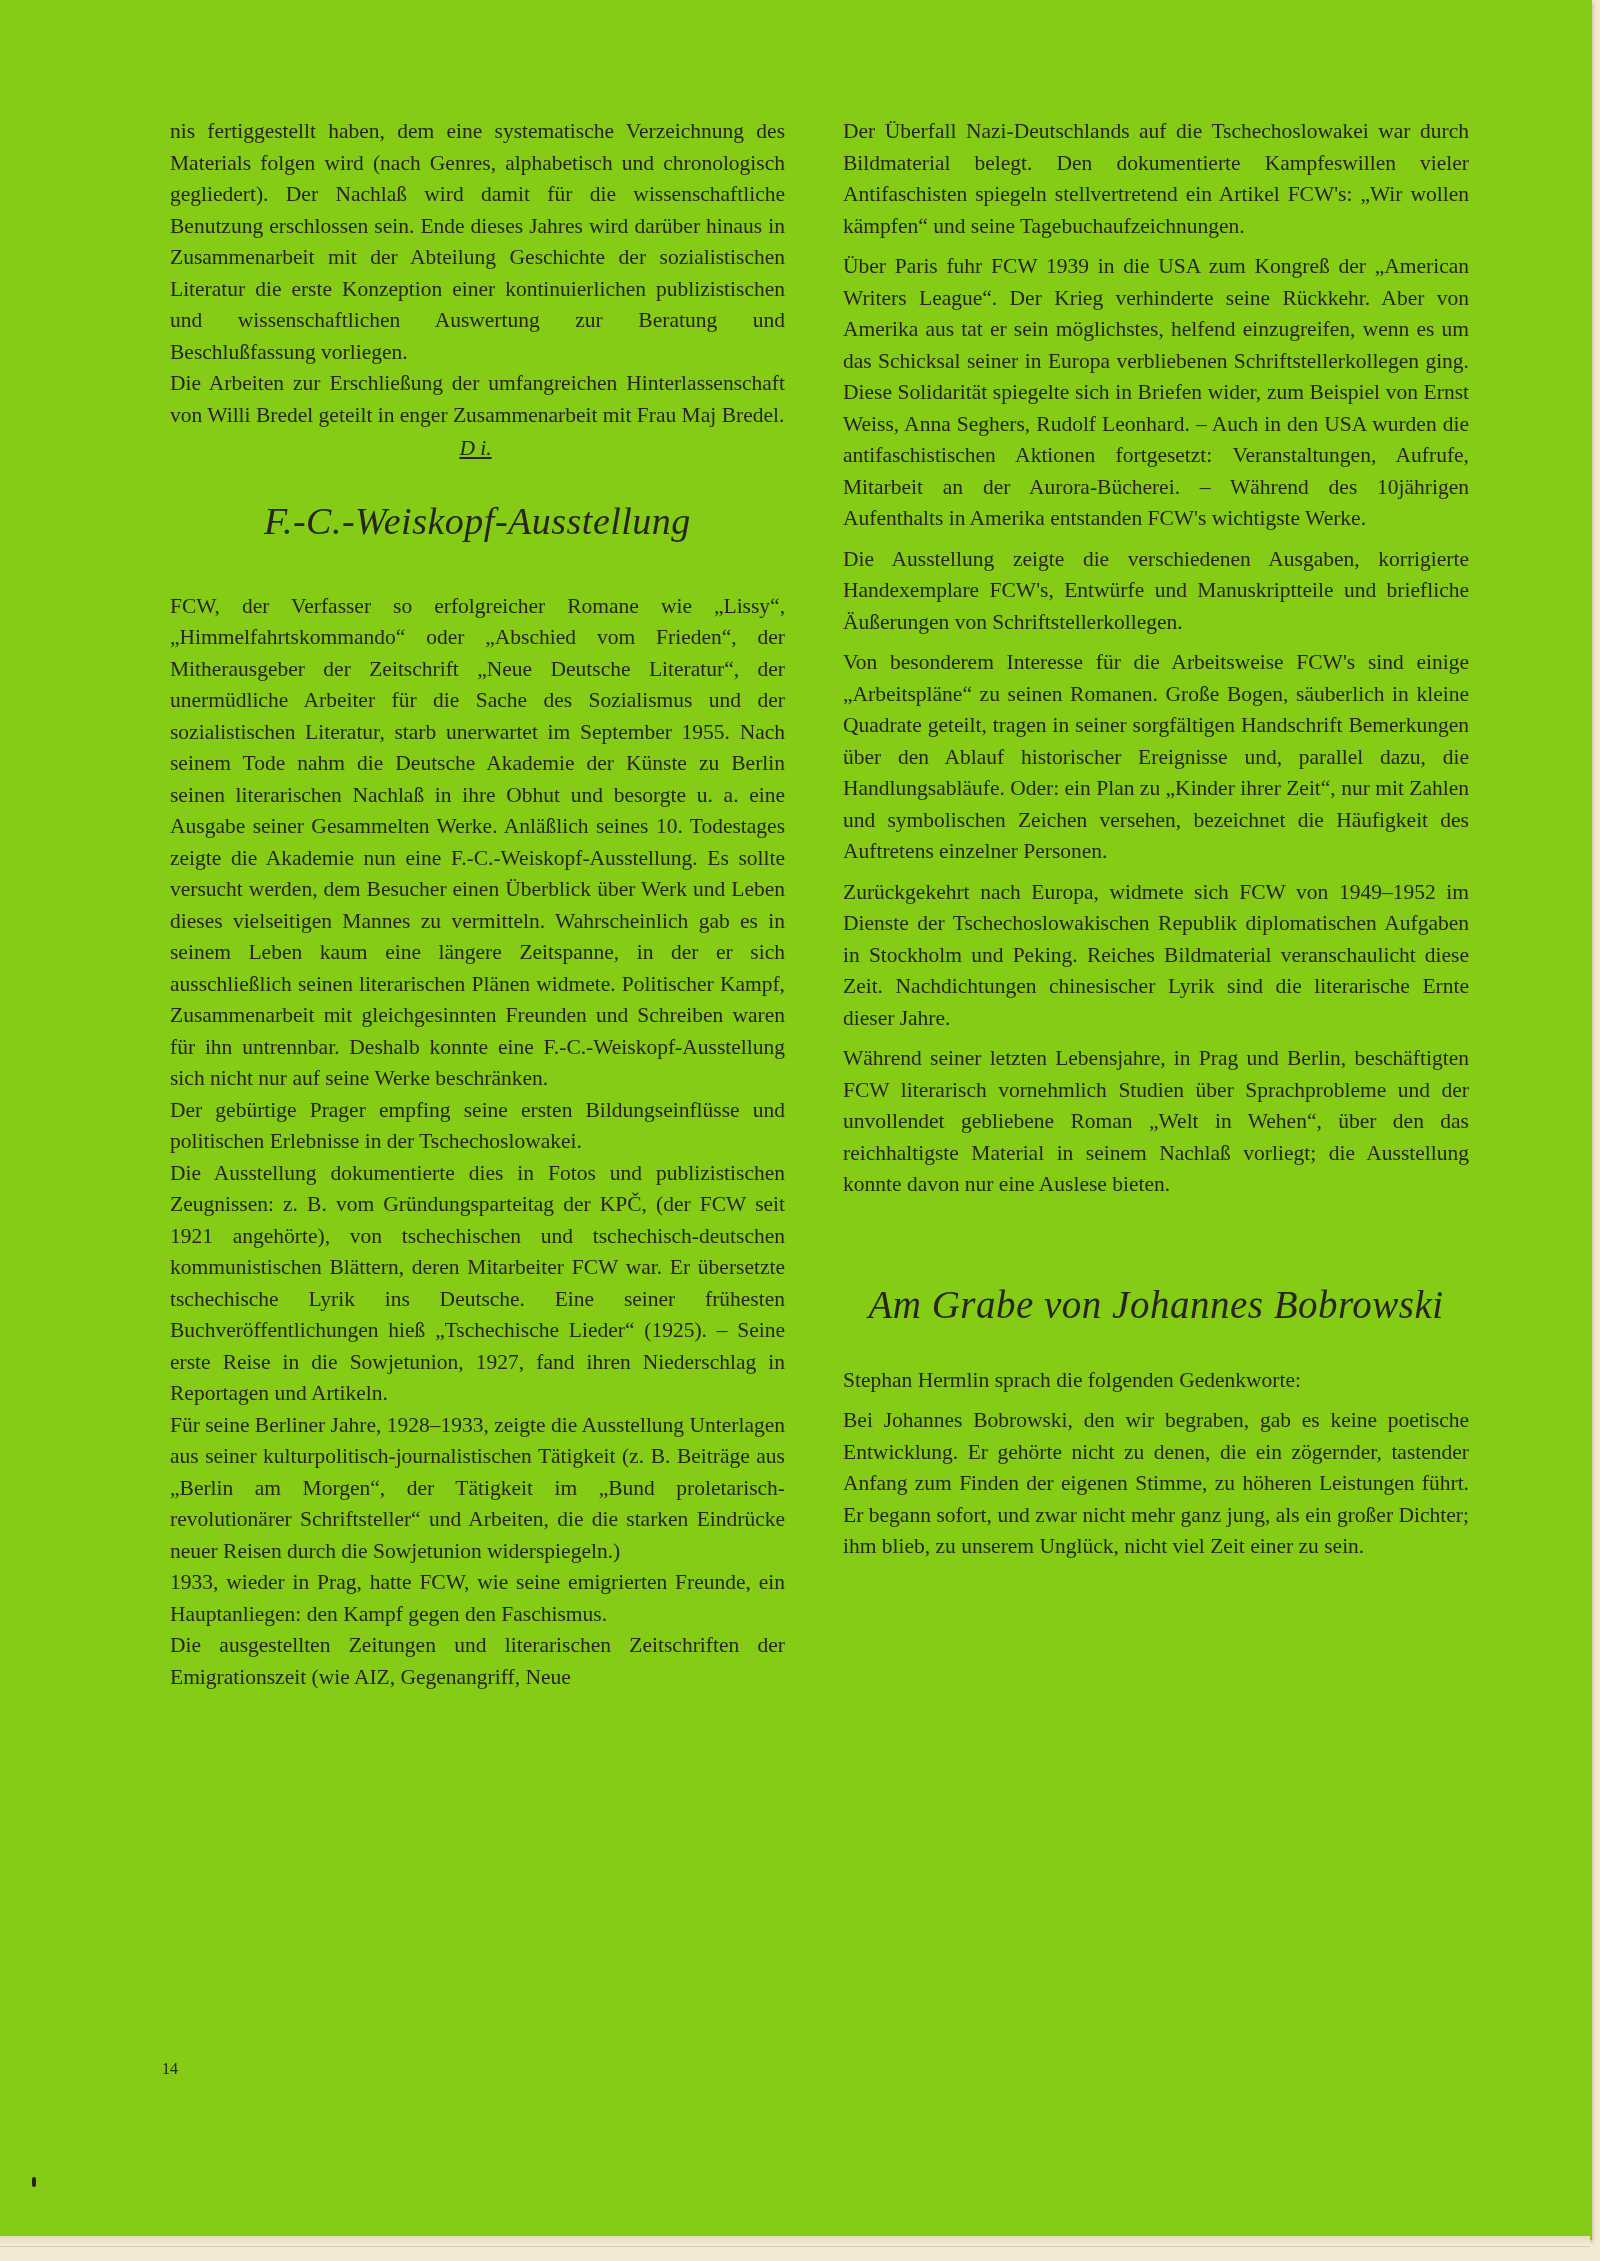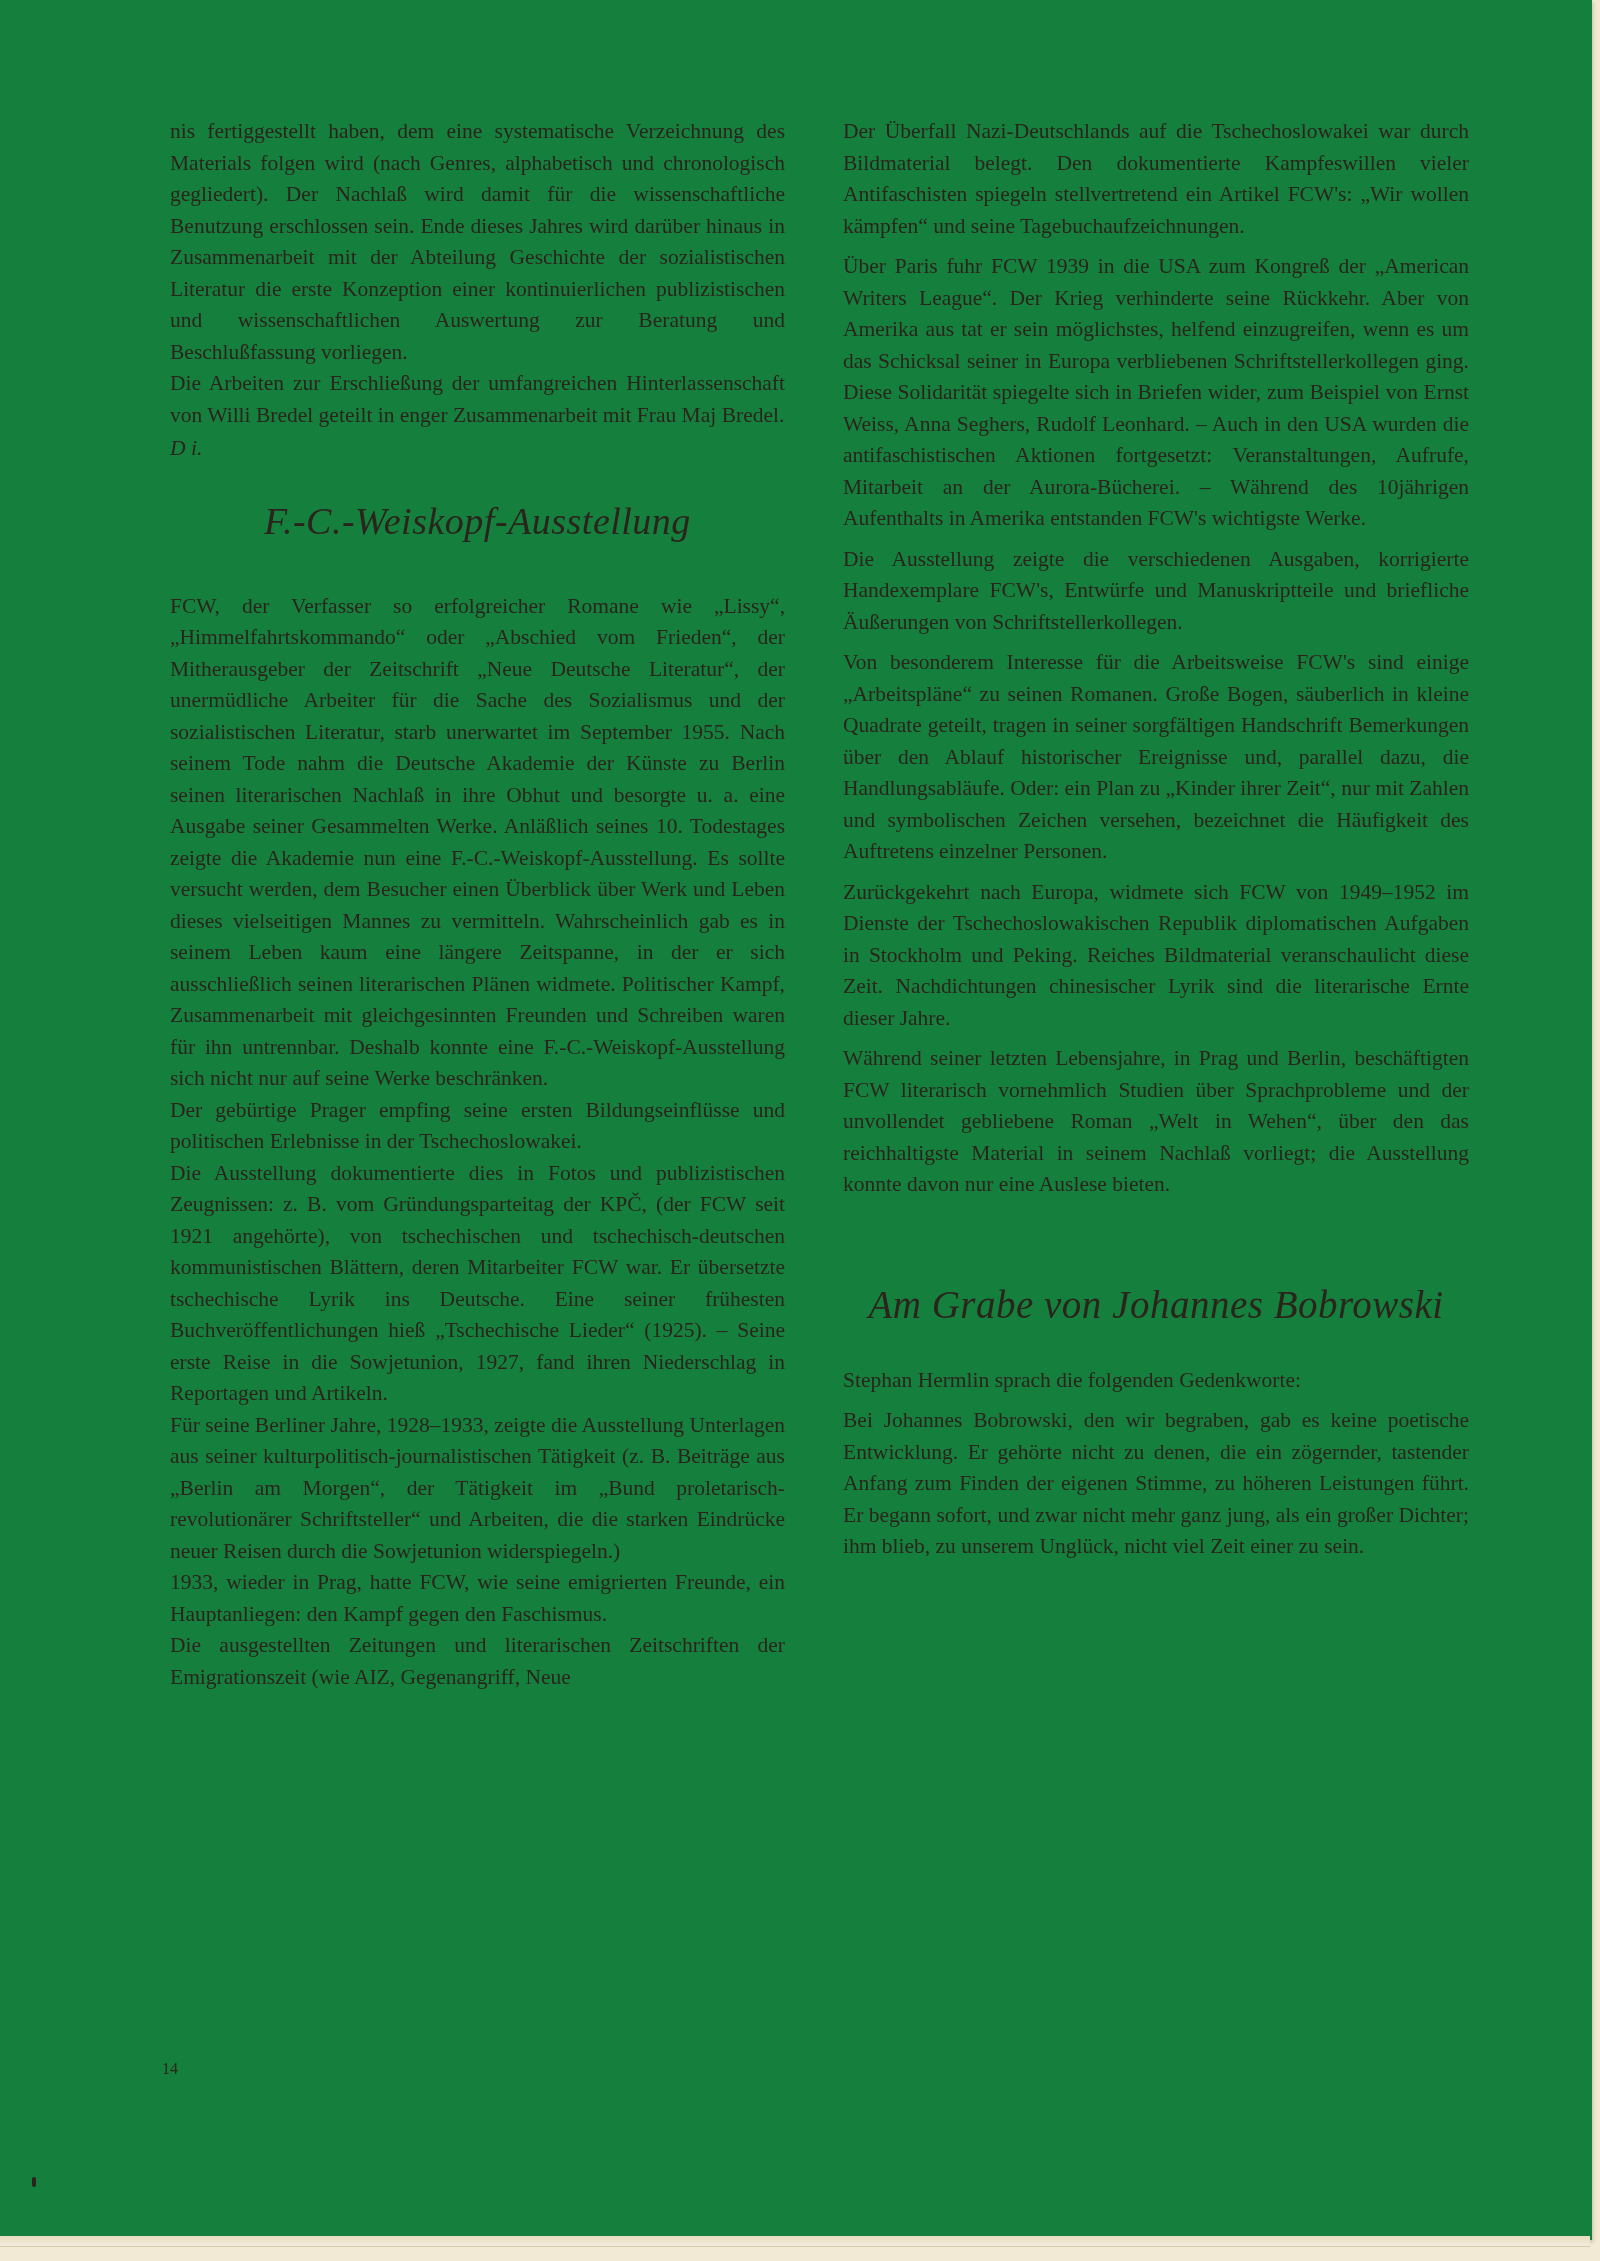--- a/index.html
+++ b/index.html
@@ -12,21 +12,21 @@
       background: #f3ead5;
       position: relative;
       overflow: hidden;
     }
     .page {
       position: absolute;
       left: 0;
       top: 0;
       width: 1592px;
       height: 2240px;
-      background: #15803d;
+      background: #84cc16;
       box-shadow: 1px 2px 4px rgba(120, 100, 60, 0.35);
     }
     .page-bottom-edge {
       position: absolute;
       left: 0;
       top: 2236px;
       width: 1590px;
       height: 10px;
       background: linear-gradient(#e7dcc0, #f4ecdb);
       border-bottom: 1px solid #d8ccb0;
@@ -52,24 +52,25 @@
     .col p {
       margin: 0;
     }
     .col p + p {
       margin-top: 0;
     }
     .col-right p + p {
       margin-top: 9px;
     }
     .signature {
-      text-align: left;
+      text-align: center;
       font-style: italic;
       margin-top: 2px;
       padding-right: 4px;
+      text-decoration: underline;
     }
     .heading {
       font-family: "Liberation Serif", "DejaVu Serif", serif;
       font-style: italic;
       font-weight: normal;
       font-size: 38px;
       line-height: 44px;
       color: #2a241c;
       letter-spacing: 0.5px;
       margin: 0;

